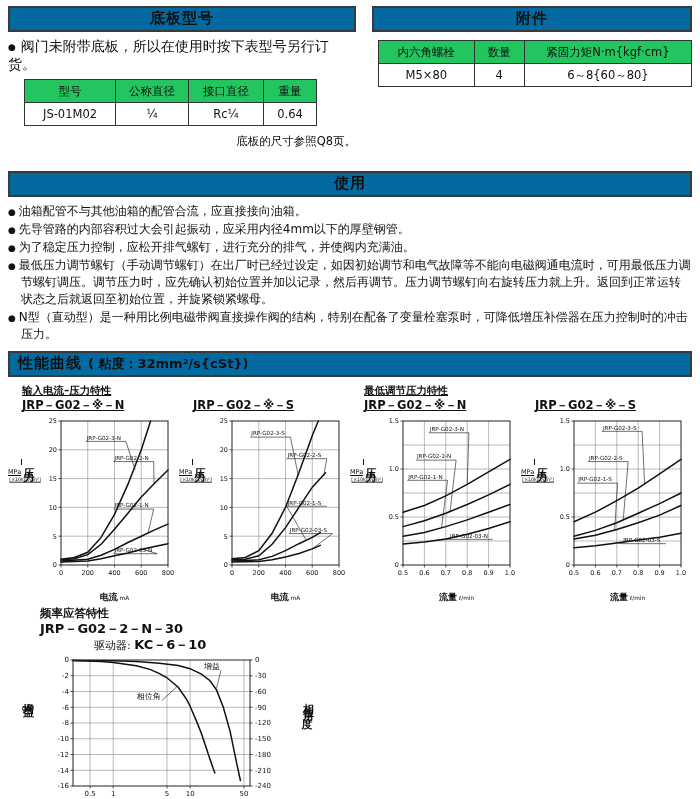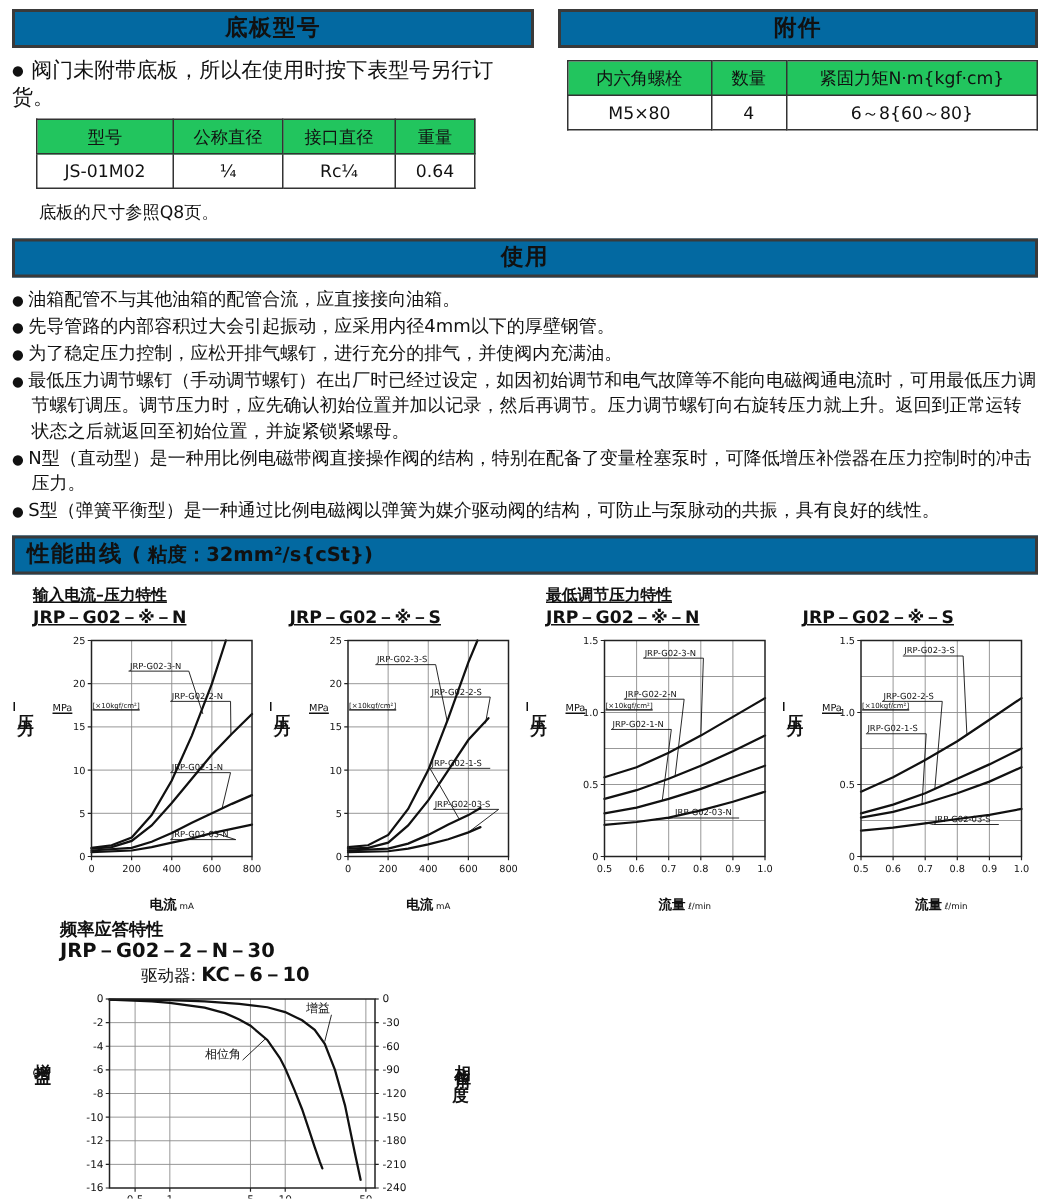--- a/index.html
+++ b/index.html
@@ -9,34 +9,34 @@
   .toprow{display:flex;gap:16px;align-items:flex-start;}
   .col-left{width:348px;flex:none;}
   .col-right{flex:1;}
   .bullet-line{font-size:14px;margin:6px 0 5px 0;}
   .bullet-line::before{content:"●";font-size:9px;margin-right:5px;position:relative;top:-1px;}
   table{border-collapse:collapse;font-size:11.5px;}
   .tbl-left{margin-left:16px;}
   .tbl-right{margin-top:8px;margin-left:6px;}
   th,td{border:1.2px solid #333;text-align:center;padding:2px 6px;height:18px;}
   th{background:#22c55e;font-weight:normal;}
-  .footnote{font-size:11.5px;margin:8px 0 0 18px;}
+  .footnote{font-size:11.5px;margin:8px 0 12px 18px;text-align:right;}
   .usage{margin-top:10px;}
   .usage ul{list-style:none;margin:6px 0 0 0;padding:0;font-size:12px;line-height:1.42;}
   .usage li{padding-left:13px;text-indent:-13px;margin-bottom:1px;}
   .usage li::before{content:"●";font-size:9px;margin-right:3px;}
   .perfbox{margin-top:8px;display:flex;align-items:baseline;gap:6px;}
   .perf-sub{font-size:13px;font-weight:bold;letter-spacing:0;}
   .charts-row{display:flex;margin-top:6px;}
   .chart-block{width:171px;flex:none;text-decoration:underline;}
   .chart-titles{height:30px;display:flex;flex-direction:column;justify-content:flex-end;padding-left:14px;}
   .chart-group-title{font-size:10.5px;font-weight:bold;min-height:13px;}
   .chart-model{font-size:11.5px;font-weight:bold;}
   .chart-area{display:flex;align-items:flex-start;}
-  .ylab{width:27px;flex:none;display:flex;flex-direction:row;align-items:center;padding-top:46px;gap:12px;}
+  .ylab{width:27px;flex:none;display:flex;flex-direction:column;padding-top:46px;}
   .ylab-cjk{writing-mode:vertical-rl;text-orientation:upright;font-size:11px;font-weight:bold;letter-spacing:3px;}
   .ylab-unit{font-size:6.5px;margin-top:3px;}
   .ylab-unit2{font-size:5.2px;white-space:nowrap;transform:scale(.9);}
   .freq-sec{margin-top:2px;}
   .freq-titles{margin-left:32px;line-height:1.2;}
   .freq-group-title{font-size:11.5px;font-weight:bold;}
   .freq-model{font-size:13px;font-weight:bold;}
   .freq-driver{margin-left:54px;font-size:11px;}
   .freq-driver .drv-val{font-size:13px;font-weight:bold;}
   .freq-area{display:flex;align-items:flex-start;margin-left:6px;margin-top:2px;}
@@ -93,21 +93,20 @@
   </div>
 
   <div class="usage">
     <div class="secbox">使用</div>
     <ul>
       <li>油箱配管不与其他油箱的配管合流，应直接接向油箱。</li>
       <li>先导管路的内部容积过大会引起振动，应采用内径4mm以下的厚壁钢管。</li>
       <li>为了稳定压力控制，应松开排气螺钉，进行充分的排气，并使阀内充满油。</li>
       <li>最低压力调节螺钉（手动调节螺钉）在出厂时已经过设定，如因初始调节和电气故障等不能向电磁阀通电流时，可用最低压力调节螺钉调压。调节压力时，应先确认初始位置并加以记录，然后再调节。压力调节螺钉向右旋转压力就上升。返回到正常运转状态之后就返回至初始位置，并旋紧锁紧螺母。</li>
       <li>N型（直动型）是一种用比例电磁带阀直接操作阀的结构，特别在配备了变量栓塞泵时，可降低增压补偿器在压力控制时的冲击压力。</li>
-      <li>S型（弹簧平衡型）是一种通过比例电磁阀以弹簧为媒介驱动阀的结构，可防止与泵脉动的共振，具有良好的线性。</li>
     </ul>
   </div>
 
   <div class="secbox perfbox">
     <span>性能曲线</span>
     <span class="perf-sub">( 粘度：32mm²/s{cSt})</span>
   </div>
 
   <div class="charts-row">
 

